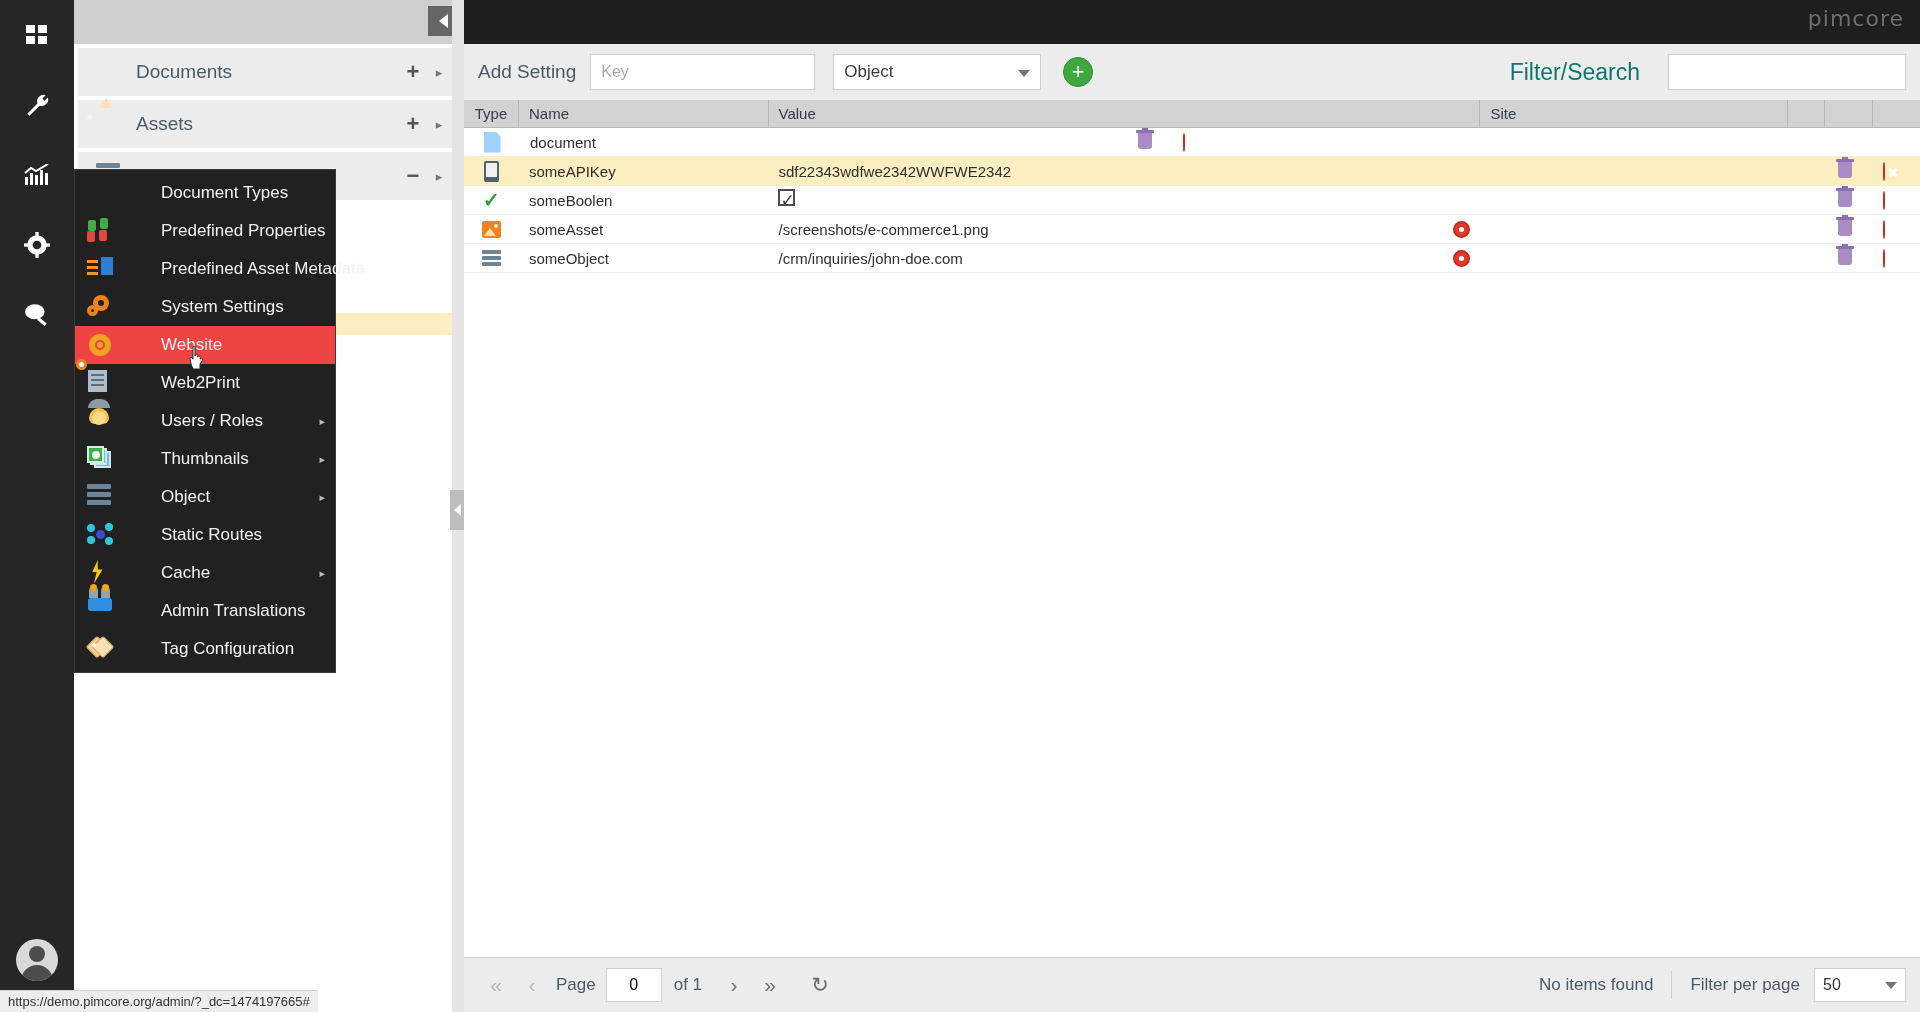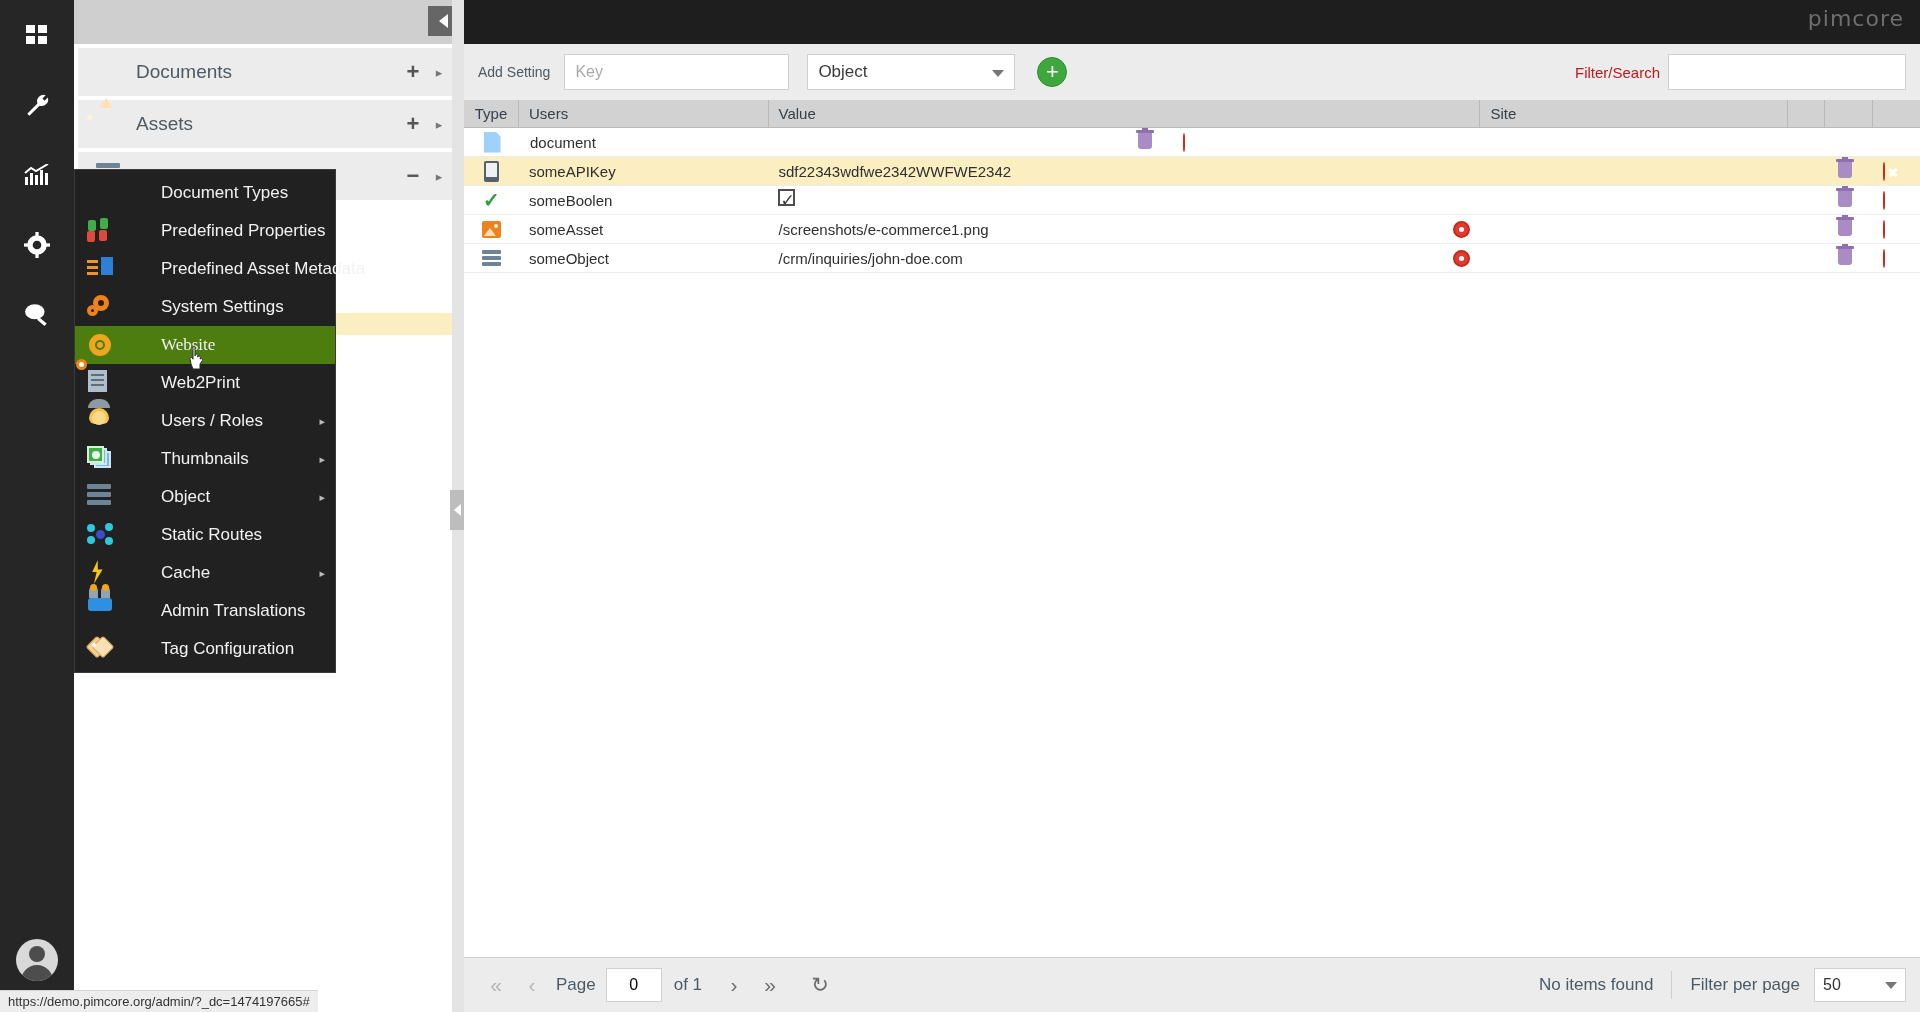--- a/index.html
+++ b/index.html
@@ -120,21 +120,21 @@
   
   #ctxmenu {
     position: absolute; left: 74px; top: 169px; width: 262px;
     background: #212121; border: 1px solid #3a3a3a;
     z-index: 60; padding: 4px 0;
   }
   .ctx-item {
     height: 38px; display: flex; align-items: center;
     padding: 0 10px 0 12px; cursor: pointer; position: relative; gap: 34px;
   }
-  .ctx-item:hover, .ctx-item.active { background: #4d7c0f; font-family: Liberation Serif, serif; }
+  .ctx-item:hover, .ctx-item.active { background: #ef4444; }
   .ctx-ico { width: 28px; height: 26px; margin-right: 12px; flex:0 0 auto; position: relative; }
   .ctx-label { color: #f2f2f2; font-size: 17px; flex: 1 1 auto; white-space: nowrap; }
   .ctx-arrow {
     width: 14px; color: #bbb; font-size: 11px; text-align: right;
   }
 
   
   .mi-doctype { width:22px;height:26px;background:#7fc0f2;clip-path:polygon(0 0,72% 0,100% 22%,100% 100%,0 100%);position:relative;}
   .mi-doctype::after{content:'';position:absolute;left:4px;top:7px;width:13px;height:4px;background:#5b6a74;transform:rotate(40deg);border-radius:2px;}
   .mi-doctype::before{content:'';position:absolute;left:3px;top:5px;width:7px;height:7px;border:2px solid #5b6a74;border-radius:50%;}
@@ -259,21 +259,21 @@
   .tab-gear .ring{position:absolute;left:1px;top:1px;width:20px;height:20px;border-radius:50%;border:5px solid #f0921e;}
   .tab-gear .dot{position:absolute;left:8px;top:8px;width:6px;height:6px;border-radius:50%;background:#f0921e;}
   .tab-folder{width:24px;height:19px;background:#f3cd70;border-radius:2px;position:relative;}
   .tab-folder::before{content:'';position:absolute;left:0;top:-4px;width:11px;height:5px;background:#f3cd70;border-radius:2px 2px 0 0;}
 
   
   #toolbar {
     height: 56px; background: #ececec; display: flex; align-items: center;
     padding: 0 14px; position: relative;
   }
-  #toolbar .tb-label { font-size: 14px; color: #4c5a66; margin-right: 14px; }
+  #toolbar .tb-label { font-size: 19px; color: #4c5a66; margin-right: 14px; }
   #key-input {
     width: 225px; height: 36px; background: #fff; border: 1px solid #cfcfcf;
     font-size: 16px; color: #3b3b3b; padding: 0 10px;
     font-family: "Liberation Sans", sans-serif;
   }
   #key-input::placeholder { color: #aaa; }
   #type-select {
     width: 208px; height: 36px; background: #fff; border: 1px solid #cfcfcf;
     margin-left: 18px; display: flex; align-items: center; padding: 0 10px;
     font-size: 17px; color: #3b3b3b; position: relative; cursor: pointer;
@@ -285,21 +285,21 @@
   }
   #add-btn {
     width: 30px; height: 30px; border-radius: 50%; background: #3ea83e;
     margin-left: 22px; display:flex;align-items:center;justify-content:center;
     color:#fff; font-size:22px; line-height:1; cursor:pointer;
     border: 1px solid #2d8f2d;
   }
   #filter-wrap {
     position: absolute; right: 14px; top: 10px; display: flex; align-items: center;
   }
-  #filter-label { font-size: 15px; color: #b91c1c; margin-right: 8px; }
+  #filter-label { font-size: 23px; color: #0f766e; margin-right: 28px; }
   #filter-input {
     width: 238px; height: 36px; background: #fff; border: 1px solid #cfcfcf;
     font-size: 16px; padding: 0 8px;
     font-family: "Liberation Sans", sans-serif;
   }
 
   
   #grid { position:absolute; left:0; right:0; top:100px; bottom: 55px; background:#fff; }
   #grid-head {
     height: 28px; background: #d2d2d2; display: flex; align-items: center;
@@ -622,21 +622,21 @@
 
     <div id="filter-wrap">
       <span id="filter-label">Filter/Search</span>
       <input id="filter-input" type="text" placeholder="" style="">
     </div>
   </div>
 
   <div id="grid">
     <div id="grid-head">
       <div class="gh c-type">Type</div>
-      <div class="gh c-name">Users</div>
+      <div class="gh c-name">Name</div>
       <div class="gh c-value">Value</div>
       <div class="gh c-site">Site</div>
       <div class="gh c-sp"></div>
       <div class="gh c-del"></div>
       <div class="gh c-x"></div>
     </div>
 
     <div class="grow">
       <div class="gc c-type">
           <span class="ri-doc"></span>

